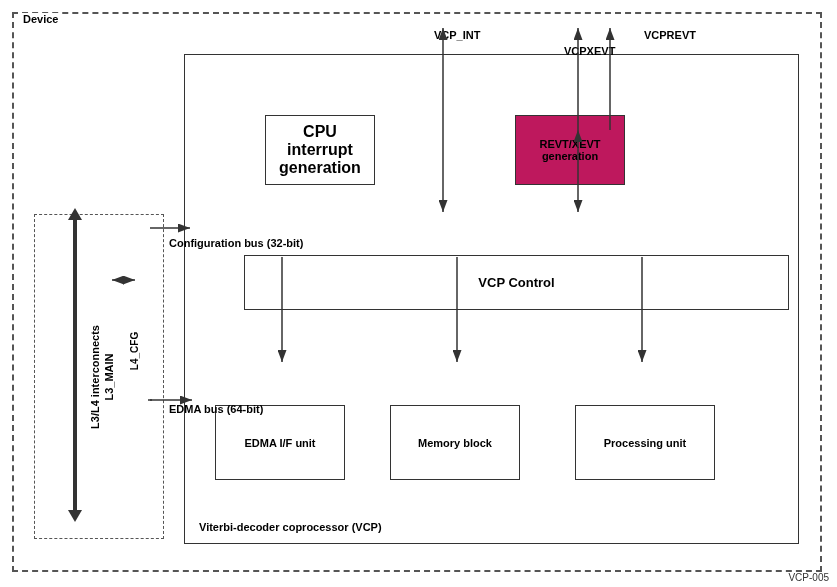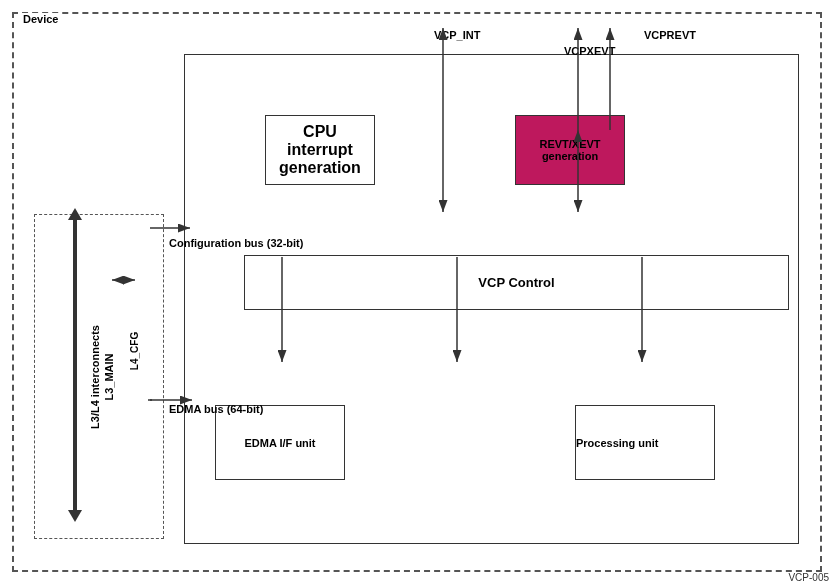--- a/index.html
+++ b/index.html
@@ -170,20 +170,21 @@
     .processing-box {
       position: absolute;
       top: 350px;
       left: 390px;
       width: 140px;
       height: 75px;
       border: 1.5px solid #333;
       background: #fff;
       display: flex;
       align-items: center;
+      justify-content: center;
       text-align: center;
     }
 
     
     .arrows-svg {
       position: absolute;
       top: 0;
       left: 0;
       width: 837px;
       height: 587px;
@@ -212,40 +213,44 @@
       color: #333;
     }
   </style>
 </head>
 <body>
 
 <div class="outer-device">
   <span class="device-label">Device</span>
 
   <div class="vcp-box">
+    <span class="vcp-label">Viterbi-decoder coprocessor (VCP)</span>
 
     <div class="cpu-box">
       <span style="white-space:pre-line; text-align:center; font-size:16px;">CPU
 interrupt
 generation</span>
     </div>
 
     <div class="revt-box">
       <span style="white-space:pre-line; text-align:center; font-size:11px;">REVT/XEVT
 generation</span>
     </div>
 
     <div class="vcp-control-box">
       <span style="font-size:13px;">VCP Control</span>
     </div>
 
     <div class="edma-box">
       <span style="text-align:center;">EDMA I/F unit</span>
     </div>
 
+    <div class="memory-box">
+      <span style="text-align:center;">Memory block</span>
+    </div>
 
     <div class="processing-box">
       <span style="text-align:center;">Processing unit</span>
     </div>
   </div>
 
   <div class="l3l4-box">
     <span class="l3l4-label">L3/L4 interconnects</span>
     <span class="l3main-label">L3_MAIN</span>
     <span class="l4cfg-label">L4_CFG</span>

